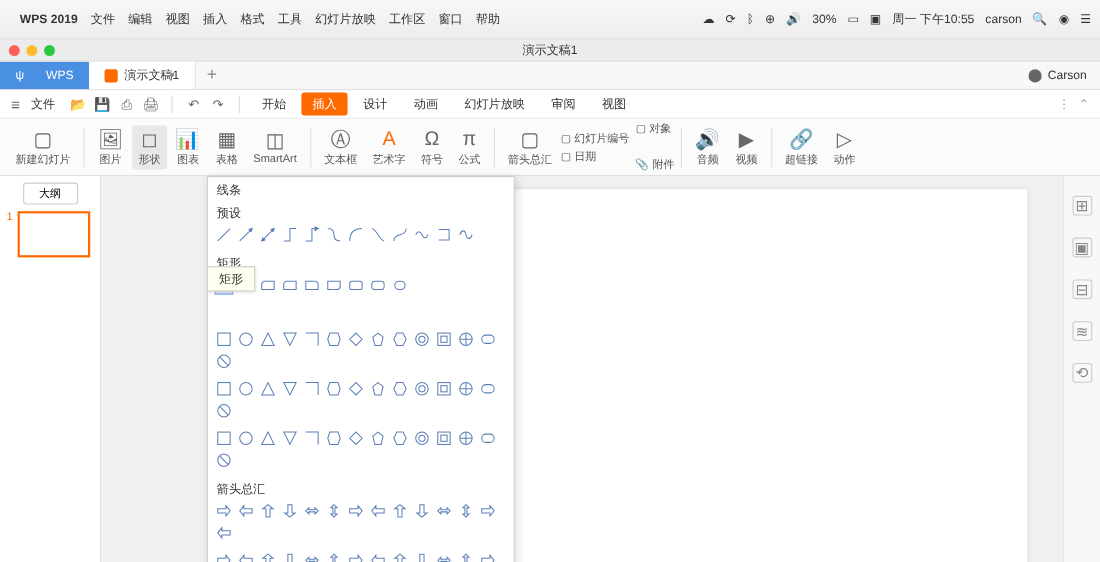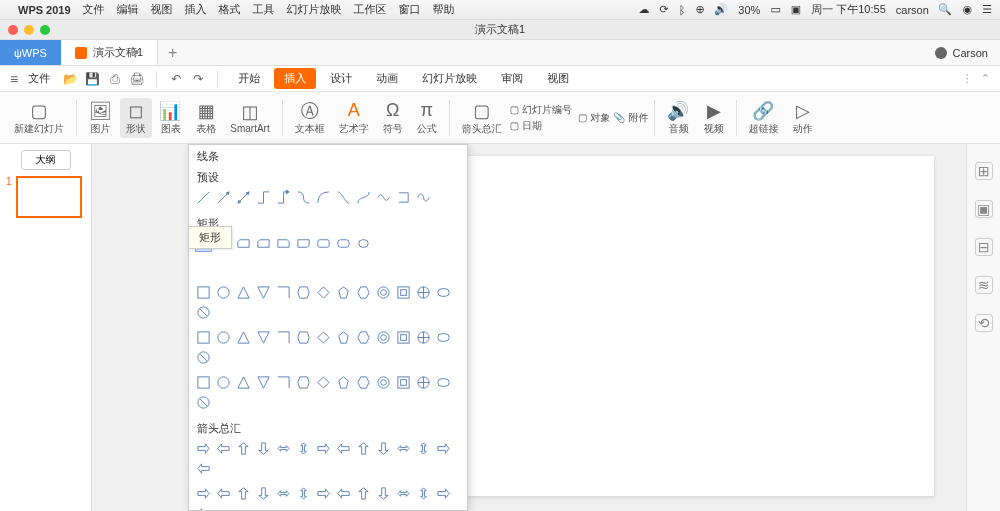--- a/index.html
+++ b/index.html
@@ -1,17 +1,17 @@
 <!DOCTYPE html>
 <html><head>
 <meta charset="utf-8">
 <style>
 * { margin: 0; padding: 0; box-sizing: border-box; font-family: -apple-system, "PingFang SC", "Microsoft YaHei", sans-serif; }
 body { width: 1000px; height: 511px; background: #f0f0f0; overflow: hidden; font-size: 11px; color: #333; }
-.menubar { height: 20px; background: linear-gradient(#f8f8f8,#ececec); display: flex; align-items: center; padding: 0 8px; border-bottom: 1px solid #ddd; }
+.menubar { height: 36px; background: linear-gradient(#f8f8f8,#ececec); display: flex; align-items: center; padding: 0 8px; border-bottom: 1px solid #ddd; }
 .menubar .apple { font-size: 13px; margin-right: 10px; }
 .menubar .app-name { font-weight: 600; margin-right: 12px; }
 .menubar .menu-item { margin-right: 12px; cursor: default; }
 .menubar .right { margin-left: auto; display: flex; align-items: center; gap: 10px; font-size: 11px; }
 .menubar .right span { cursor: default; }
 .titlebar { height: 20px; background: #ececec; display: flex; align-items: center; justify-content: center; position: relative; border-bottom: 1px solid #ddd; }
 .traffic { position: absolute; left: 8px; display: flex; gap: 6px; }
 .traffic div { width: 10px; height: 10px; border-radius: 50%; }
 .tclose { background: #ff5f57; } .tmin { background: #ffbd2e; } .tmax { background: #28c940; }
 .tabbar { height: 26px; background: #f8f8f8; display: flex; align-items: stretch; border-bottom: 1px solid #ddd; }
@@ -95,21 +95,21 @@
 <div class="titlebar">
   <div class="traffic">
     <div class="tclose"></div>
     <div class="tmin"></div>
     <div class="tmax"></div>
   </div>
   <span>演示文稿1</span>
 </div>
 
 <div class="tabbar">
-  <div class="wps-tab">ψ <span style="margin-left:0">WPS</span></div>
+  <div class="wps-tab">ψ <span style="margin-left:20px">WPS</span></div>
   <div class="doc-tab active">
     <span class="doc-icon"></span>
     <span>演示文稿1</span>
     <span class="dot">•</span>
   </div>
   <div class="add-tab">+</div>
   <div class="user">
     <span class="avatar"></span>
     <span>Carson</span>
   </div>
@@ -184,21 +184,21 @@
     </div>
   <div class="rsep"></div>
   <div class="rbtn">
       <div class="ric">▢</div>
       <div class="rlbl">箭头总汇</div>
     </div>
   <div style="display:flex;flex-direction:column;gap:2px;font-size:10px;color:#555">
     <span>▢ <span>幻灯片编号</span></span>
     <span>▢ <span>日期</span></span>
   </div>
-  <div style="display:flex;flex-direction:row;gap:3px;font-size:10px;color:#555;margin-left:4px">
+  <div style="display:flex;flex-direction:column;gap:19px;font-size:10px;color:#555;margin-left:4px">
     <span>▢ <span>对象</span></span>
     <span>📎 <span>附件</span></span>
   </div>
   <div class="rsep"></div>
   <div class="rbtn">
       <div class="ric">🔊</div>
       <div class="rlbl">音频</div>
     </div>
   <div class="rbtn">
       <div class="ric">▶</div>

